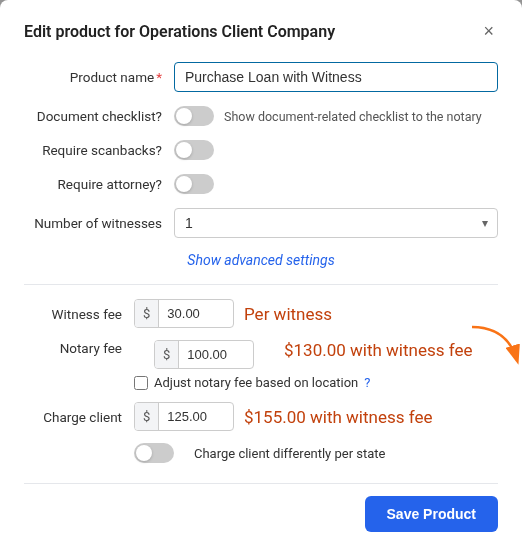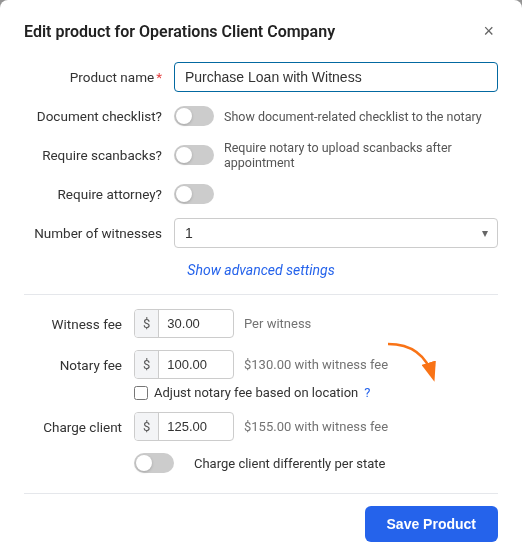--- a/index.html
+++ b/index.html
@@ -181,22 +181,22 @@
     .fee-input {
       border: none;
       padding: 6px 8px;
       font-size: 13px;
       width: 60px;
       outline: none;
       color: #333;
     }
     .fee-note {
       margin-left: 10px;
-      font-size: 13px;
-      color: #737373;
+      font-size: 17px;
+      color: #c2410c;
     }
     .checkbox-label {
       display: flex;
       align-items: center;
       font-size: 13px;
       color: #333;
       gap: 6px;
       cursor: pointer;
     }
     .checkbox-label input[type="checkbox"] {
@@ -224,21 +224,22 @@
       border: none;
       border-radius: 6px;
       padding: 10px 22px;
       font-size: 14px;
       font-weight: 600;
       cursor: pointer;
     }
 
     .fee-main-row {
       display: flex;
-      align-items: center;
+      align-items: flex-start;
+      gap: 20px;
     }
     .notary-fee-row-wrapper {
       margin-bottom: 12px;
     }
     .arrow-note-wrapper {
       position: relative;
       display: inline-flex;
       align-items: center;
     }
     .arrow-svg-container {
@@ -274,21 +275,20 @@
     <span class="toggle-label">Show document-related checklist to the notary</span>
   </div>
 
   <div class="form-row">
     <label class="form-label">Require scanbacks?</label>
     <div class="toggle-switch">
       <div class="toggle-track off">
         <div class="toggle-thumb"></div>
       </div>
     </div>
-    <span class="toggle-label">Require notary to upload scanbacks after appointment</span>
   </div>
 
   <div class="form-row">
     <label class="form-label">Require attorney?</label>
     <div class="toggle-switch">
       <div class="toggle-track off">
         <div class="toggle-thumb"></div>
       </div>
     </div>
   </div>

